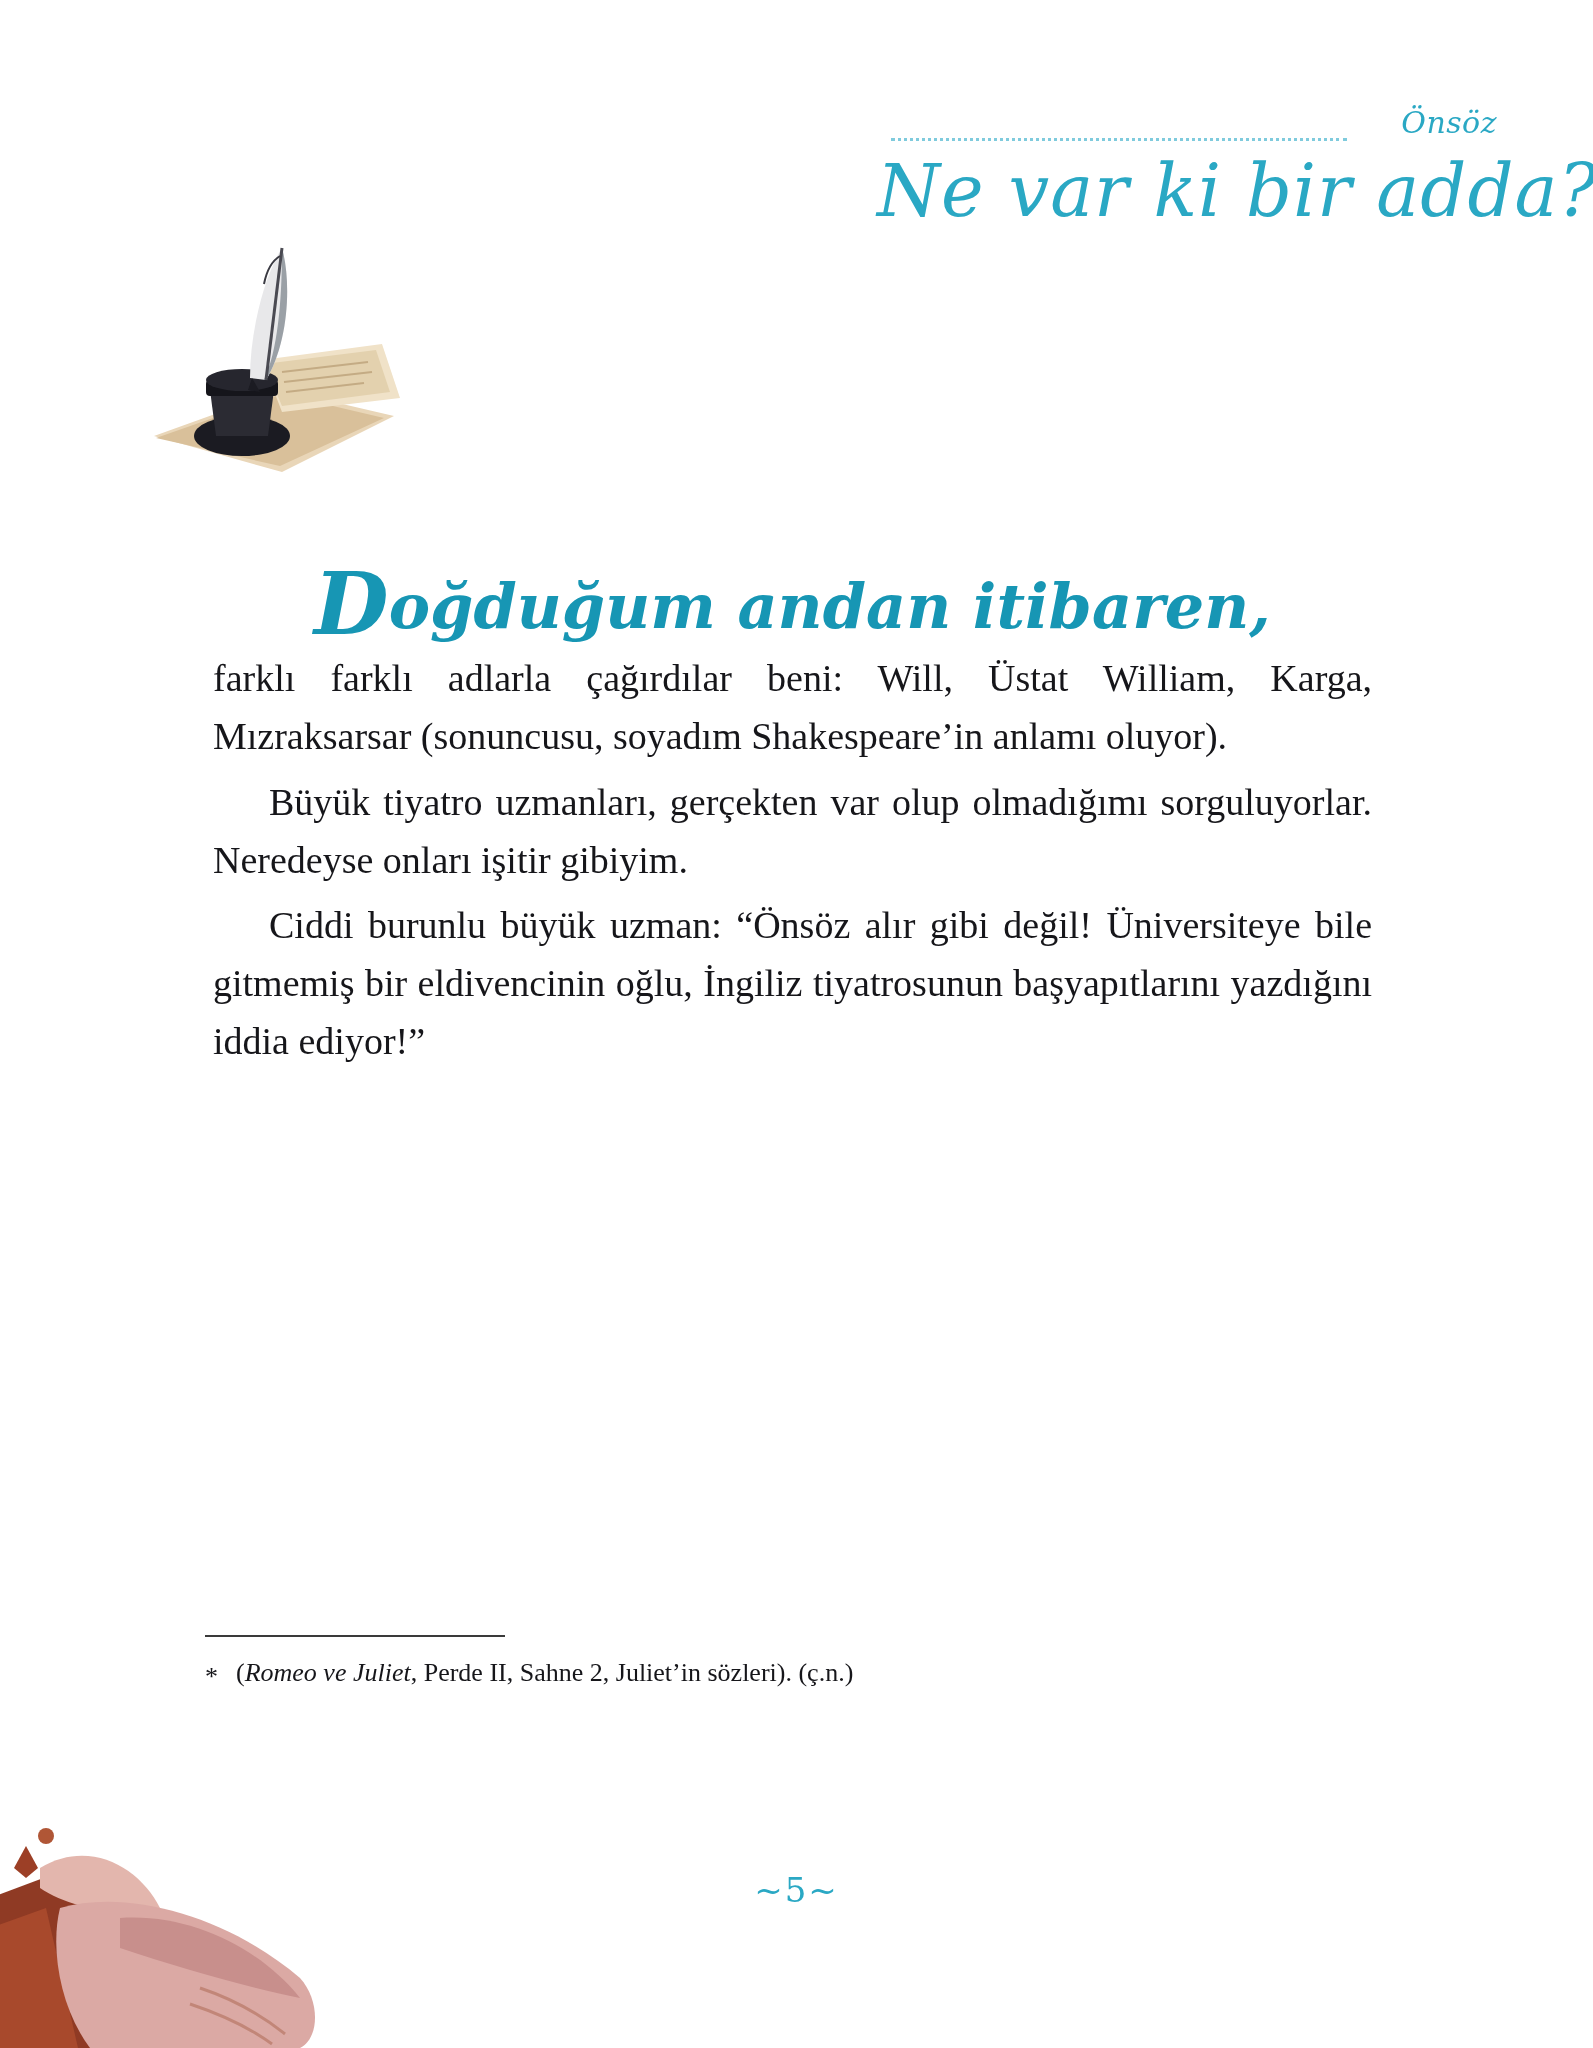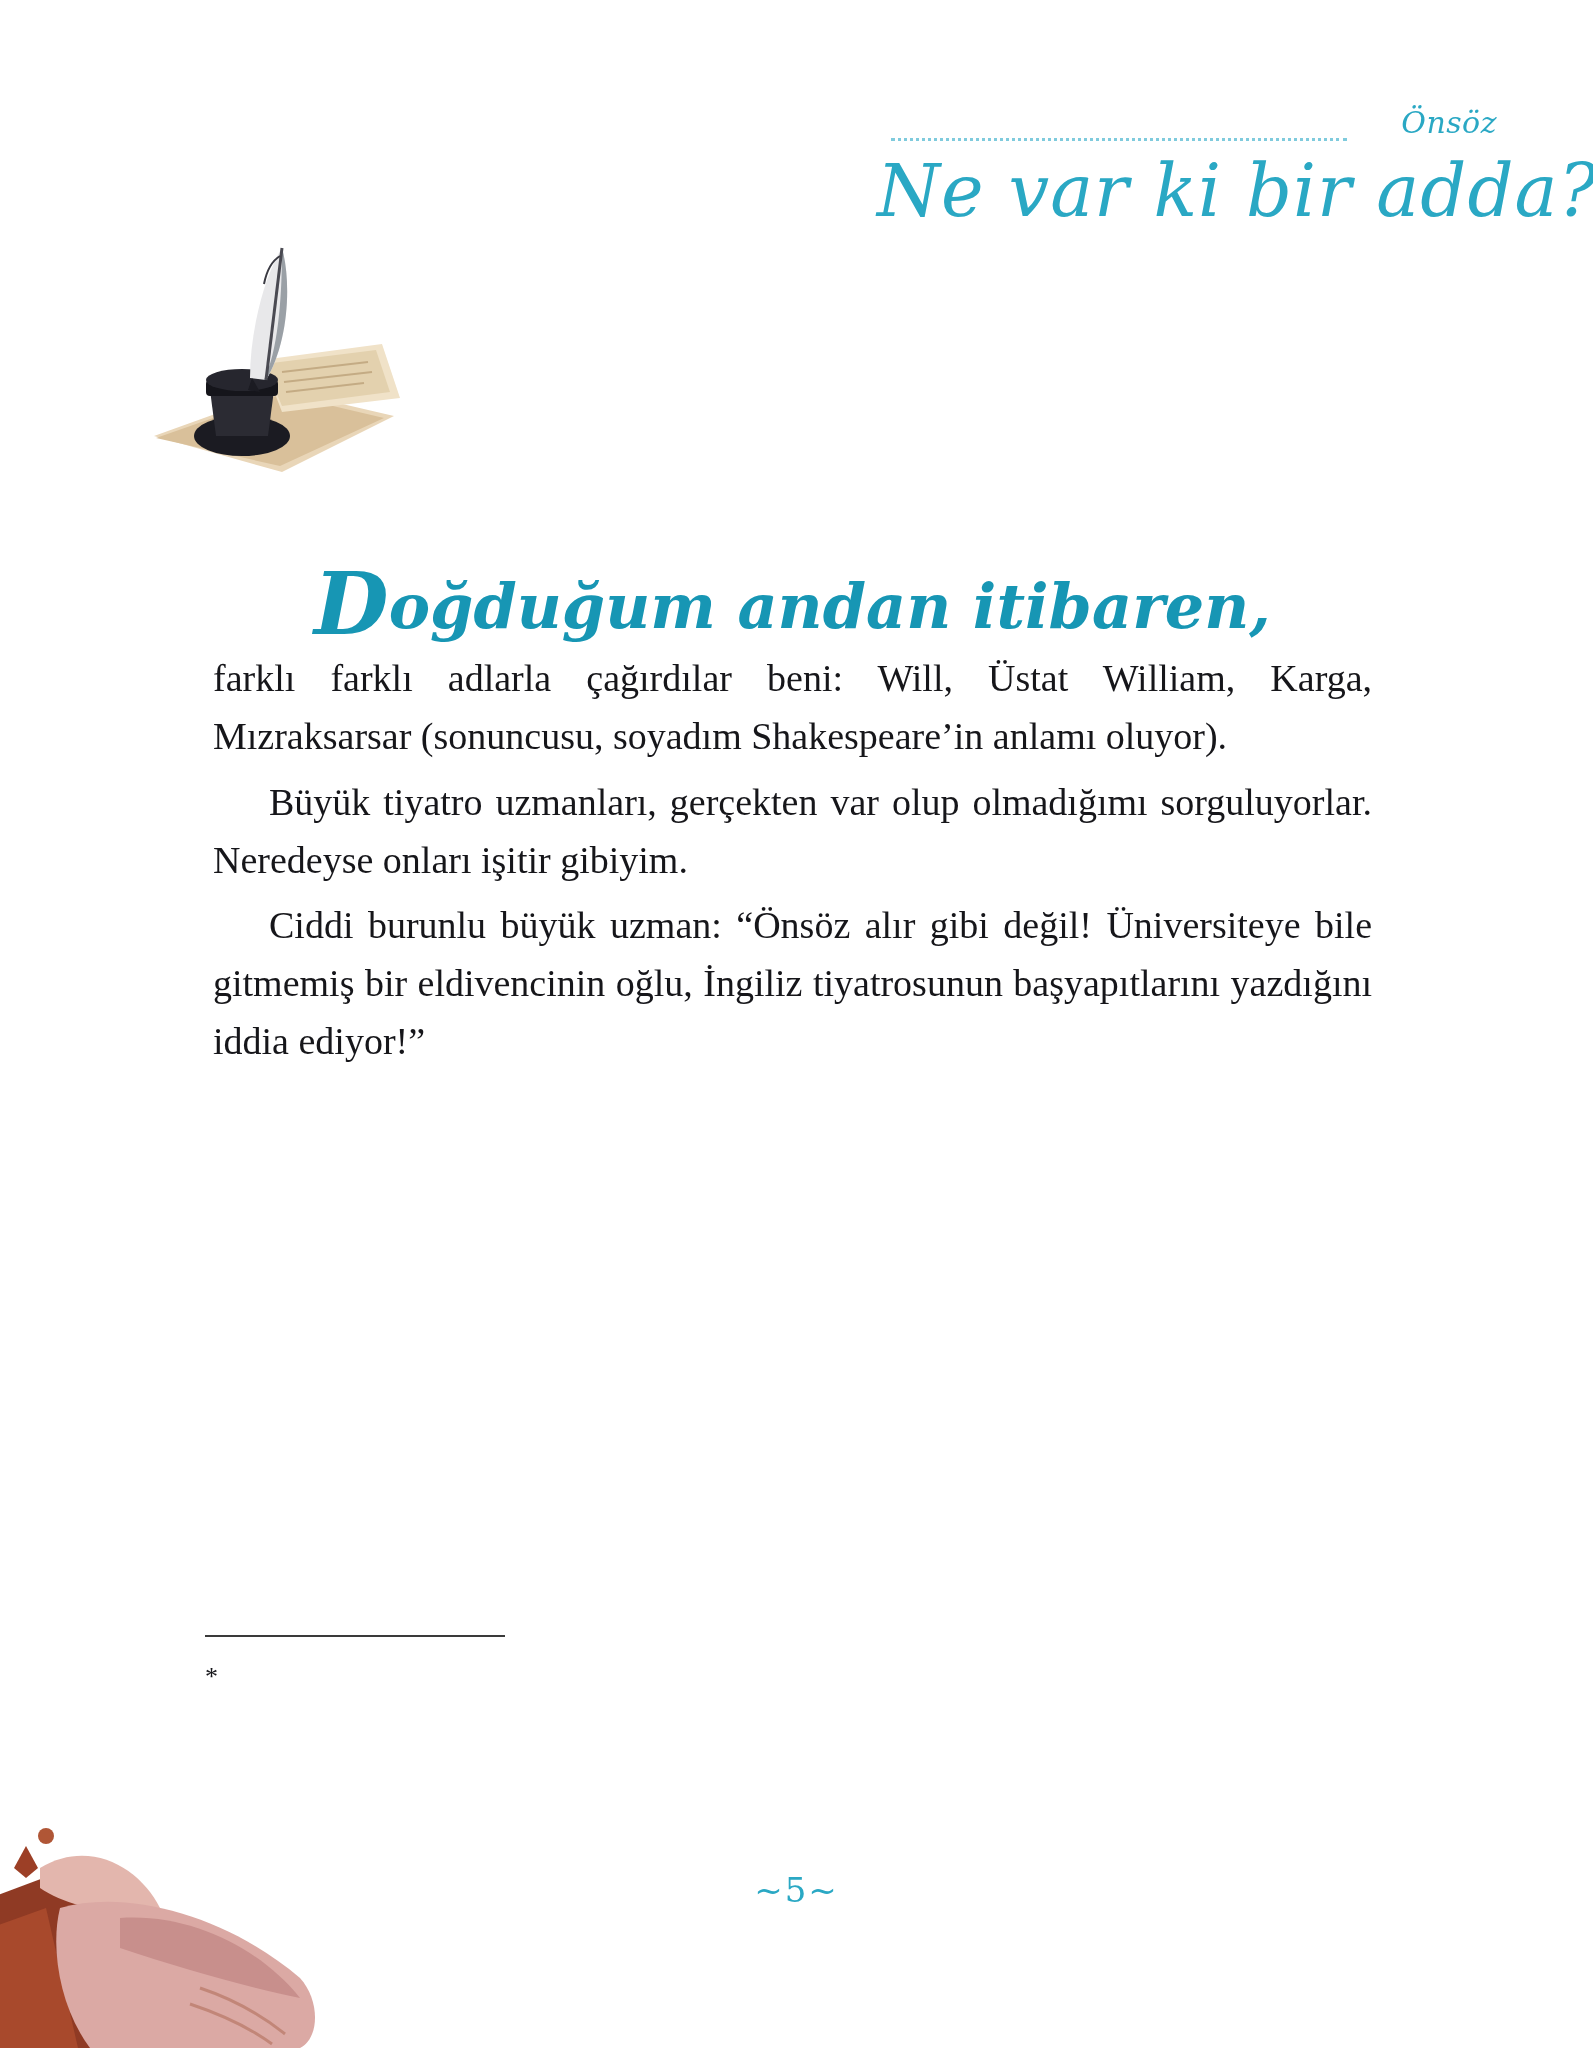--- a/index.html
+++ b/index.html
@@ -200,20 +200,21 @@
     <p class="body first">farklı farklı adlarla çağırdılar beni: Will, Üstat William, Karga, Mızraksarsar (sonuncusu, soyadım Shakespeare’in anlamı oluyor).</p>
     <p class="body indent">Büyük tiyatro uzmanları, gerçekten var olup olmadığımı sorguluyorlar. Neredeyse onları işitir gibiyim.</p>
     <p class="body indent">Ciddi burunlu büyük uzman: “Önsöz alır gibi değil! Üniversiteye bile gitmemiş bir eldivencinin oğlu, İngiliz tiyatrosunun başyapıtlarını yazdığını iddia ediyor!”</p>
   </div>
 
   <div class="footnote">
     <div class="footnote-rule"></div>
     <div class="footnote-body">
       <div class="footnote-marker">*</div>
       <div class="footnote-text">
+        <div><span>(</span><i>Romeo ve Juliet</i><span>, Perde II, Sahne 2, Juliet’in sözleri). (ç.n.)</span></div>
       </div>
     </div>
   </div>
 
   <div class="folio">~5~</div>
 
   <div class="corner-illo">
     <svg width="430" height="480" viewBox="0 0 430 480" xmlns="http://www.w3.org/2000/svg">
 
       <path d="M-10 330 L70 300 L120 480 L-10 480 Z" fill="#8f3a24"></path>

